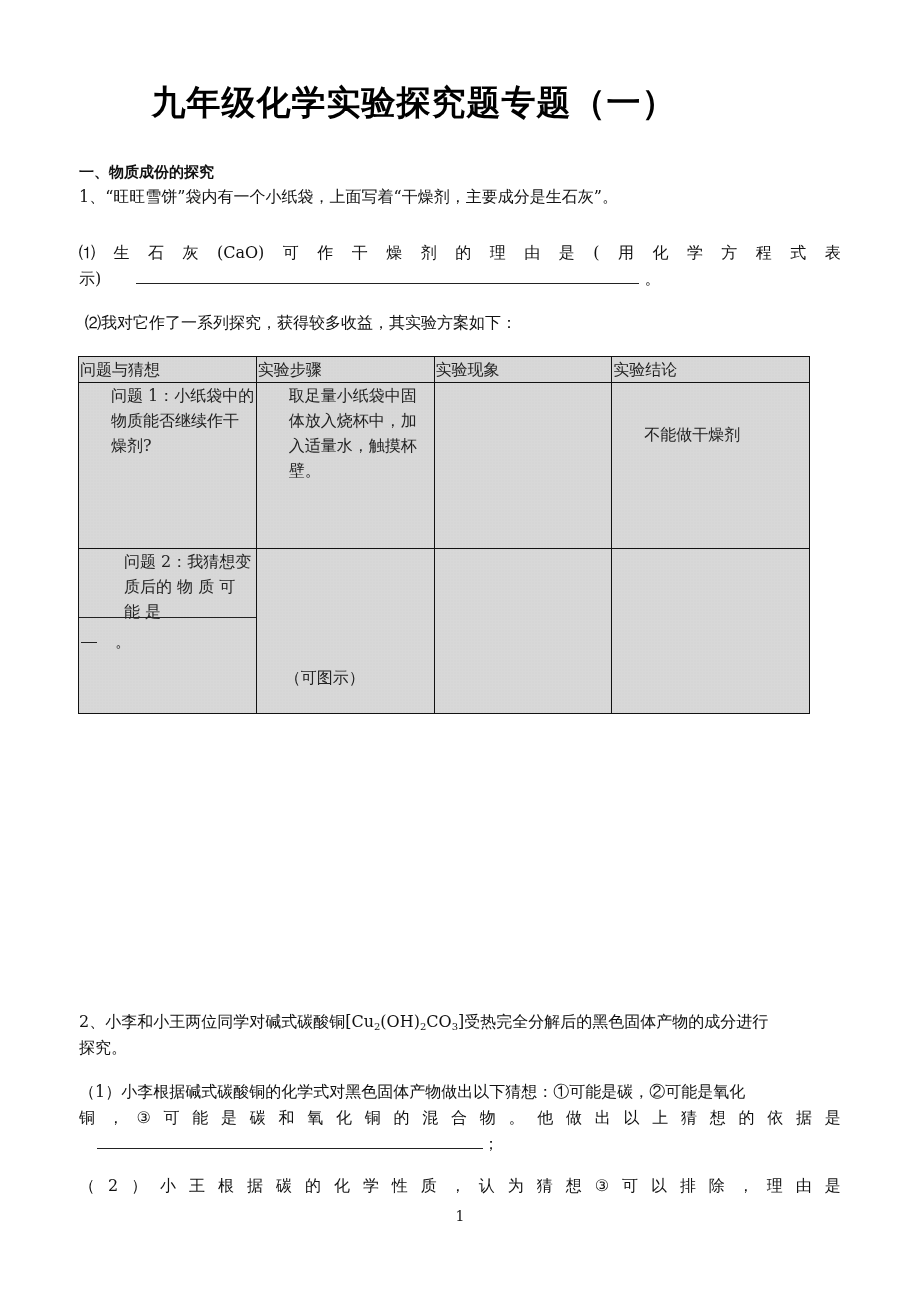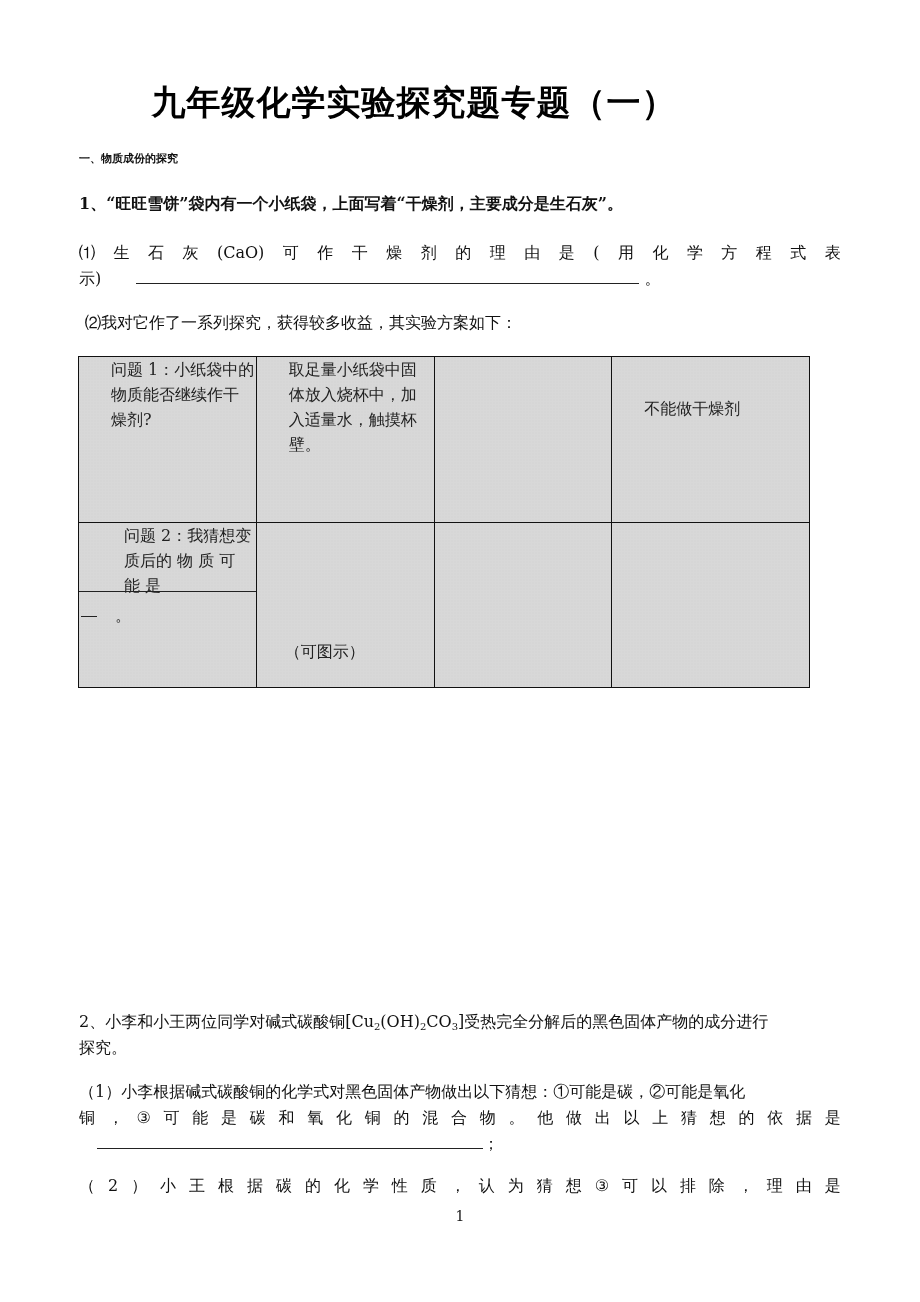--- a/index.html
+++ b/index.html
@@ -5,21 +5,21 @@
     * { margin: 0; padding: 0; box-sizing: border-box; }
     html, body { width: 920px; height: 1302px; background: #ffffff; overflow: hidden; }
     body { position: relative; font-family: "DejaVu Serif", "Liberation Serif", serif; color: #111; }
     .abs { position: absolute; white-space: nowrap; }
     .title {
       left: 0; width: 828px; top: 80px; text-align: center;
       font-family: "DejaVu Sans", "Liberation Sans", sans-serif;
       font-size: 34px; font-weight: bold; letter-spacing: 1px; color: #000;
     }
     .section-head {
-      left: 79px; top: 151px; font-size: 11px; font-weight: bold;
+      left: 79px; top: 163px; font-size: 15px; font-weight: bold;
       font-family: Liberation Mono, monospace;
     }
     .para { font-size: 16px; line-height: 26px; }
     .justify-line { display: flex; justify-content: space-between; width: 762px; }
     .blank-line { display: inline-block; border-bottom: 1.5px solid #222; vertical-align: baseline; }
 
     table.exp {
       position: absolute; left: 78px; top: 356px; width: 732px;
       border-collapse: collapse; background: #d8d8d8;
       background-image: radial-gradient(#cfcfcf 0.6px, transparent 0.7px);
@@ -39,21 +39,21 @@
     .sub { font-size: 10px; vertical-align: -3px; }
     .page-num { left: 0; width: 920px; text-align: center; top: 1208px; font-size: 14px; }
   </style>
 </head>
 <body>
 
 <div class="abs title">九年级化学实验探究题专题（一）</div>
 
 <div class="abs section-head">一、物质成份的探究</div>
 
-<div class="abs para" style="left:79px; top:191px;font-weight:bold;">1、“旺旺雪饼”袋内有一个小纸袋，上面写着“干燥剂，主要成分是生石灰”。</div>
+<div class="abs para" style="left:79px; top:184px;">1、“旺旺雪饼”袋内有一个小纸袋，上面写着“干燥剂，主要成分是生石灰”。</div>
 
 <div class="abs para justify-line" style="left:79px; top:240px;" id="q1p1">
     <span>⑴</span>
     <span>生</span>
     <span>石</span>
     <span>灰</span>
     <span>(CaO)</span>
     <span>可</span>
     <span>作</span>
     <span>干</span>
@@ -82,20 +82,26 @@
 <div class="abs para" style="left:79px; top:310px;margin-left:6px;">⑵我对它作了一系列探究，获得较多收益，其实验方案如下：</div>
 
 <table class="exp">
   <colgroup>
     <col style="width:178px">
       <col style="width:178px">
       <col style="width:178px">
       <col style="width:198px">
   </colgroup>
   <tbody>
+      <tr class="hdr">
+    <td>问题与猜想</td>
+    <td>实验步骤</td>
+    <td>实验现象</td>
+    <td>实验结论</td>
+  </tr>
   <tr class="r1">
     <td style="white-space:normal; word-break:break-all;">问题 1：小纸袋中的物质能否继续作干燥剂?</td>
     <td style="white-space:normal; word-break:break-all;margin-top:23px;">取足量小纸袋中固体放入烧杯中，加入适量水，触摸杯壁。</td>
     <td></td>
     <td>
       <span class="conclusion">不能做干燥剂</span>
     </td>
   </tr>
   <tr class="r2">
     <td style="white-space:normal; word-break:break-all;">

